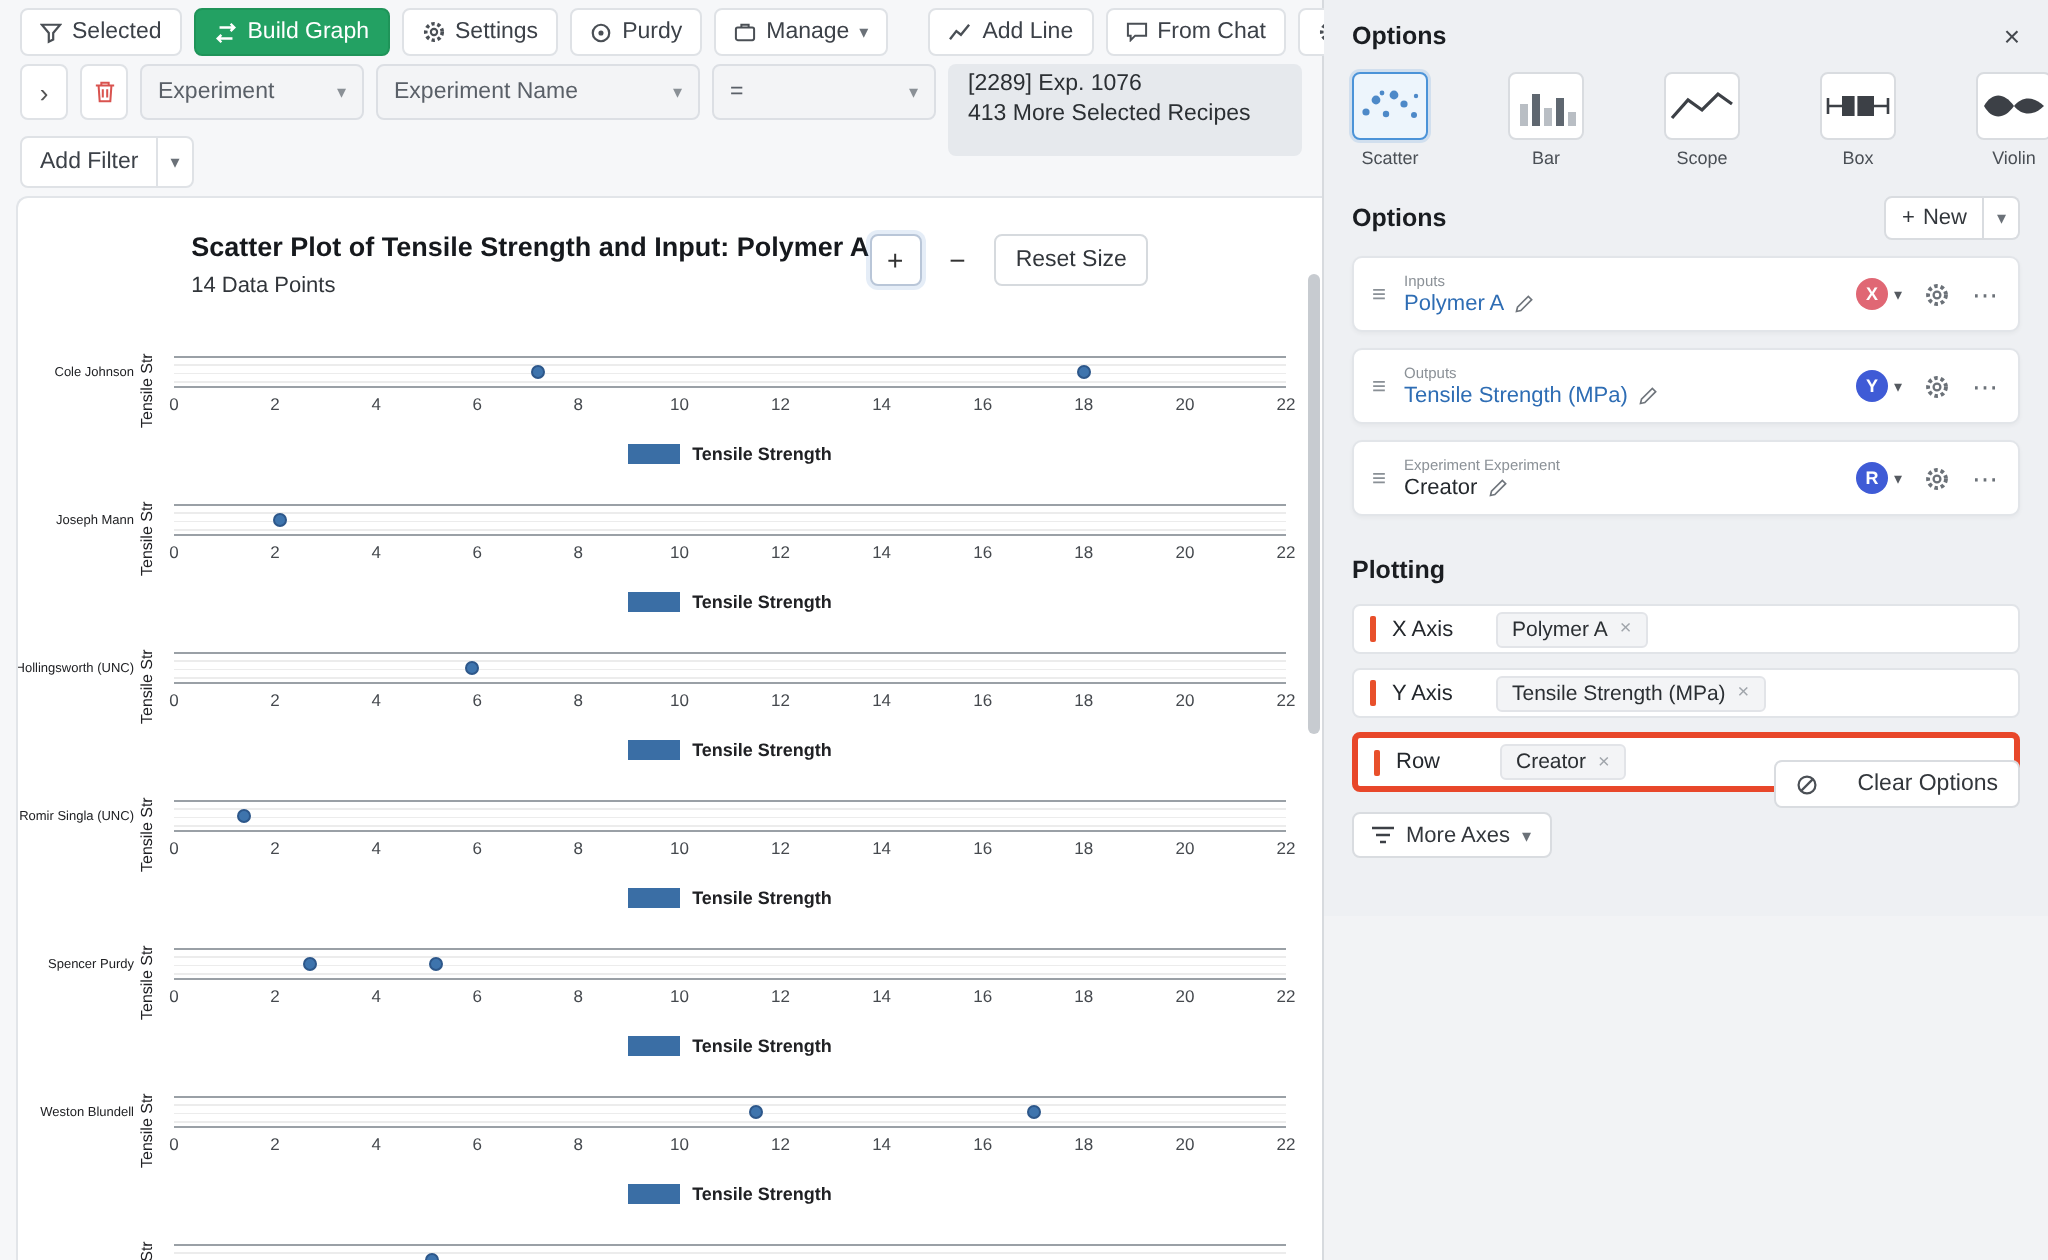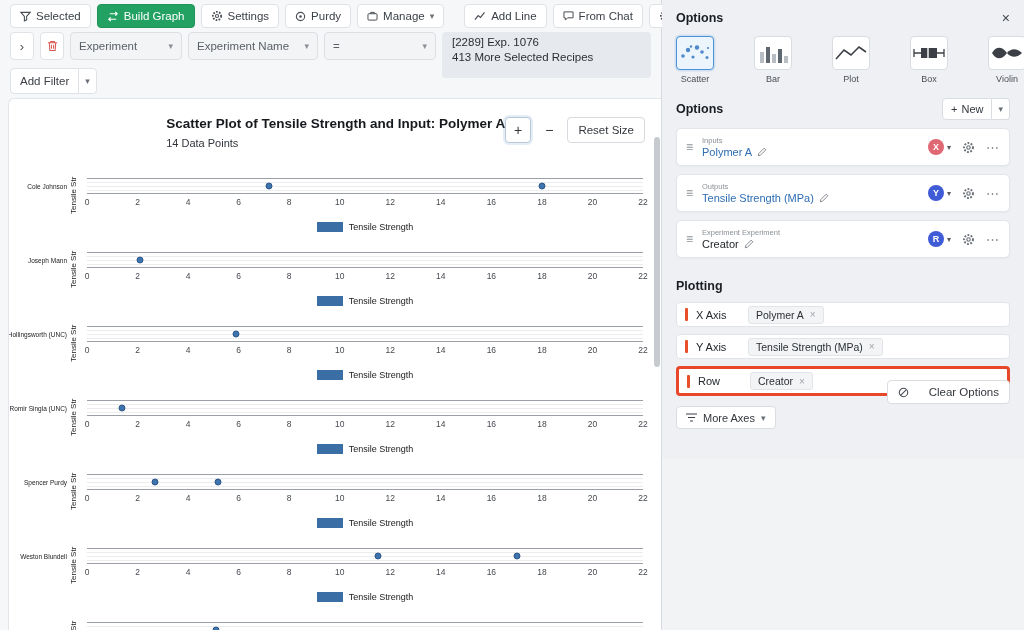--- a/index.html
+++ b/index.html
@@ -17,50 +17,50 @@
   .tb-btn.green { background:#23a163; border-color:#1f9459; color:#fff; }
   .tb-btn.gap-left { margin-left:14px; }
   .ic { display:inline-flex; align-items:center; }
 
   .filter-row { display:flex; align-items:flex-start; gap:6px; padding:0 10px 4px; height:36px; flex:0 0 auto; }
   .sq-btn { width:24px; height:28px; background:#fff; border:1px solid #dfe2e6; border-radius:4px;
             display:inline-flex; align-items:center; justify-content:center; cursor:pointer; font-size:13px; color:#555; }
   .sel { display:flex; align-items:center; justify-content:space-between; background:#f3f4f6; border:1px solid #dcdfe4;
          border-radius:4px; font-size:11.5px; color:#5a6068; padding:0 8px; height:28px; cursor:pointer; }
   .sel .caret { font-size:9px; color:#8a9096; margin-left:8px; }
-  .sel.w1 { width:112px; } .sel.w2 { width:130px; } .sel.w3 { width:112px; }
+  .sel.w1 { width:112px; } .sel.w2 { width:162px; } .sel.w3 { width:112px; }
   .recipes-box { flex:1; background:#e6e9ed; border-radius:4px; padding:3px 10px; font-size:11.5px; color:#2b2f33; line-height:1.32; height:46px; cursor:pointer; }
 
   .addfilter-row { display:flex; align-items:center; padding:0 10px 4px; height:30px; flex:0 0 auto; }
   .addfilter-row .tb-btn.main { border-radius:4px 0 0 4px; height:26px; }
   .addfilter-row .tb-btn.drop { border-radius:0 4px 4px 0; margin-left:-1px; height:26px; padding:0 6px; }
 
   
   .chart-panel { flex:1; margin-left:8px; background:#fff; border:1px solid #e2e5e9; border-right:none; border-bottom:none;
                  border-top-left-radius:6px; position:relative; overflow:hidden; }
-  .chart-header { display:flex; justify-content:flex-end; align-items:flex-start; padding:16px 16px 0; }
+  .chart-header { display:flex; justify-content:center; align-items:flex-start; padding:16px 16px 0; }
   .chart-title { font-size:13.5px; font-weight:bold; color:#16191d; line-height:17px; }
   .chart-subtitle { font-size:11px; color:#31353a; margin-top:4px; line-height:14px; }
   .chart-controls { display:flex; align-items:center; gap:10px; margin-top:2px; }
   .zoom-btn { width:26px; height:26px; background:#fff; border:1px solid #b9c6d8; border-radius:4px; font-size:14px; color:#333;
               box-shadow:0 0 0 2px rgba(70,130,200,.14); cursor:pointer; }
   .zoom-minus { background:none; border:none; font-size:14px; color:#333; cursor:pointer; padding:0 4px; }
   .reset-btn { height:26px; padding:0 10px; background:#fff; border:1px solid #d6dade; border-radius:4px; font-size:11.5px; color:#33373c; cursor:pointer; }
 
   .facets { margin-top:28px; }
   .facet-row { position:relative; height:74px; padding-left:78px; padding-right:18px; }
   .band { position:relative; height:16px; border-top:1px solid #9aa0a6; border-bottom:1px solid #9aa0a6;
           background:repeating-linear-gradient(to bottom, #fff 0 3.2px, #ececec 3.2px 4.1px); }
   .dot { position:absolute; width:7px; height:7px; background:#3e74ad; border:1px solid #2d578a; border-radius:50%;
          top:50%; transform:translate(-50%,-50%); }
   .ticks { position:relative; height:13px; font-size:8.5px; color:#45494e; }
   .ticks span { position:absolute; top:3px; transform:translateX(-50%); }
   .legend { display:flex; align-items:center; justify-content:center; gap:6px; margin-top:14px; height:12px; }
   .swatch { width:26px; height:10px; background:#3a6ea5; }
-  .legend-text { font-size:9px; color:#202124; }
+  .legend-text { font-size:9px; color:#202124;font-weight:bold; }
   .creator-name { position:absolute; right:calc(100% - 58px); top:5px; font-size:6.5px; color:#202124; white-space:nowrap; }
   .ylab { position:absolute; left:60px; top:-6px; height:42px; font-size:8px; color:#202124;
           writing-mode:vertical-rl; transform:rotate(180deg); display:flex; align-items:center; }
   .panel-scrollbar { position:absolute; right:1px; top:38px; width:6px; height:230px; background:#c7cbd0; border-radius:3px; cursor:grab; }
 
   
   .sidebar { width:362px; height:458px; background:#eef0f3; position:relative; flex:0 0 auto; }
   .sb-header { display:flex; justify-content:space-between; align-items:center; padding:11px 14px 7px; }
   .sb-title { font-size:12.5px; font-weight:bold; color:#1a1d21; }
   .sb-close { font-size:14px; color:#44484d; cursor:pointer; line-height:1; }
@@ -457,21 +457,21 @@
         <div class="type-label">Bar</div>
       </div>
       <div class="type-card">
         <div class="type-box">
             <span class="ic">
               <svg width="36" height="20" viewBox="0 0 36 20">
                 <path d="M3 16L11 7l7 5 8-8 7 5" fill="none" stroke="#3c4046" stroke-width="1.6"></path>
               </svg>
             </span>
           </div>
-        <div class="type-label">Plot</div>
+        <div class="type-label">Scope</div>
       </div>
       <div class="type-card">
         <div class="type-box">
             <span class="ic">
               <svg width="36" height="20" viewBox="0 0 36 20">
                 <path d="M3 10h7M26 10h7M3 6v8M33 6v8" stroke="#3c4046" stroke-width="1.3" fill="none"></path>
                 <rect x="10" y="5" width="16" height="10" fill="#3c4046"></rect>
                 <line x1="17" y1="5" x2="17" y2="15" stroke="#fff" stroke-width="1.4"></line>
               </svg>
             </span>

